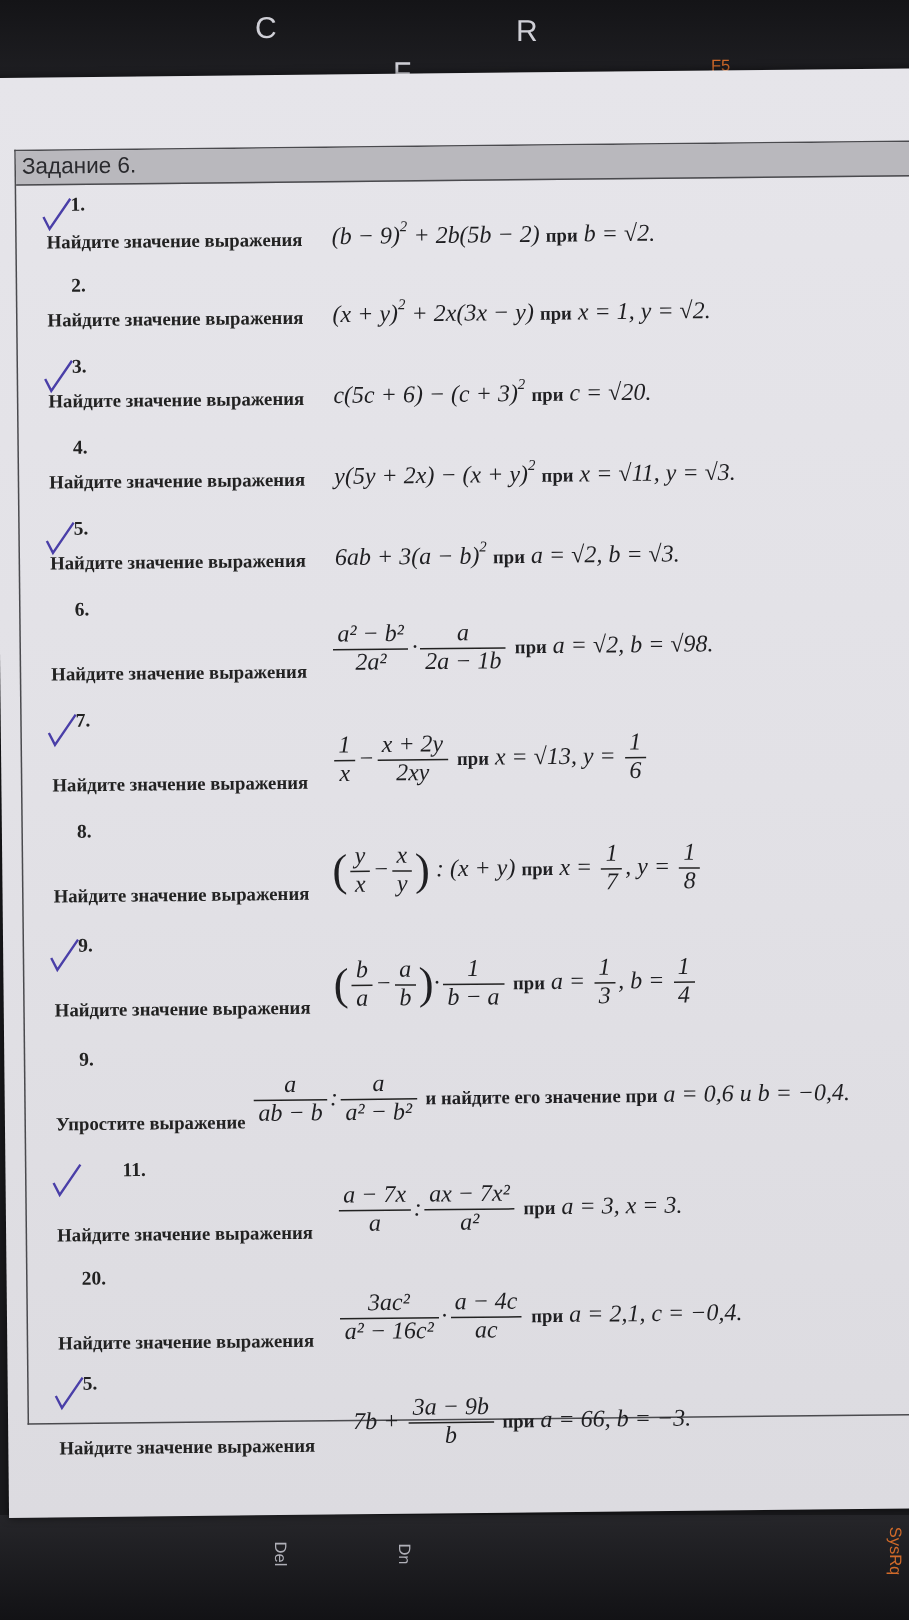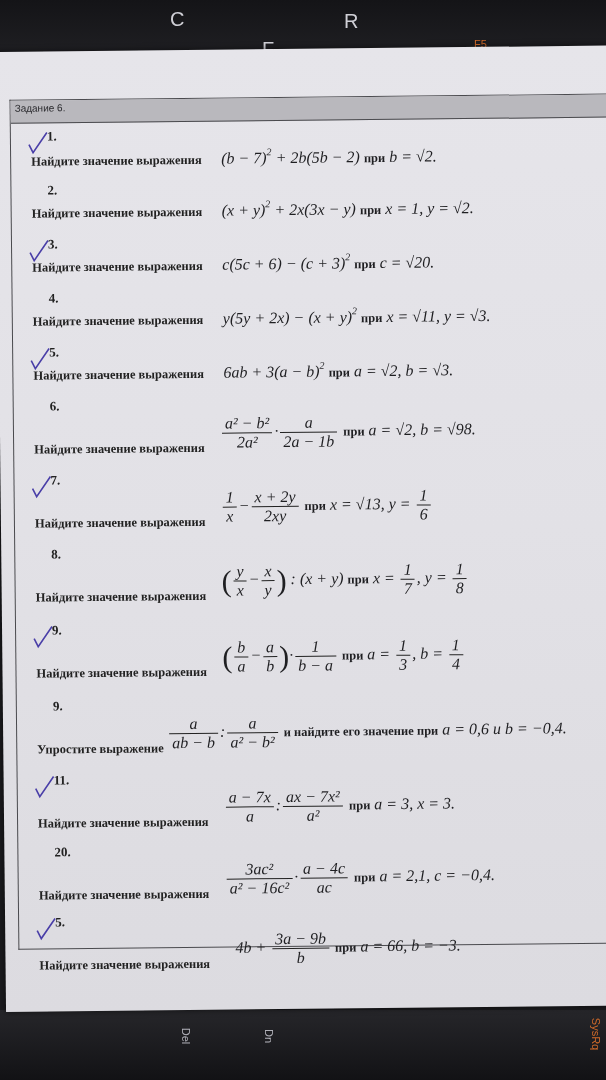--- a/index.html
+++ b/index.html
@@ -4,21 +4,21 @@
 <style>
   html,body{margin:0;padding:0;}
   body{width:606px;height:1080px;position:relative;overflow:hidden;background:#1a1a1d;font-family:"Liberation Serif",serif;}
   .kbd-top{position:absolute;left:0;top:0;width:606px;height:70px;background:linear-gradient(#141417,#222226);}
   .kbd-bot{position:absolute;left:0;top:1010px;width:606px;height:70px;background:linear-gradient(#26262a,#121215);}
   .key-glyph{position:absolute;color:#cfcfd6;font-family:"Liberation Sans",sans-serif;font-size:20px;}
   .key-small{position:absolute;color:#b0b0b8;font-family:"Liberation Sans",sans-serif;font-size:11px;}
   .sheet{position:absolute;left:-4px;top:52px;width:620px;height:960px;background:linear-gradient(180deg,#e6e5ea 0%,#e2e1e6 50%,#dcdbe0 100%);transform:rotate(-0.6deg);transform-origin:0 0;box-shadow:0 0 6px rgba(0,0,0,.6);}
   .frame{position:absolute;left:13px;top:48px;width:620px;height:848px;border:1.5px solid #4a4a4e;border-right:none;}
   .frame-head{position:absolute;left:0;top:0;width:100%;height:22px;background:#b9b8bd;border-bottom:1.5px solid #4a4a4e;}
-  .frame-title{position:absolute;left:4px;top:2px;font-family:"Liberation Sans",sans-serif;font-size:10px;color:#2a2a2e;}
+  .frame-title{position:absolute;left:4px;top:2px;font-family:"Liberation Sans",sans-serif;font-size:15px;color:#2a2a2e;}
   .task{position:absolute;left:0;width:600px;}
   .num{position:absolute;left:36px;font-weight:bold;font-size:13px;color:#222;}
   .lead{position:absolute;left:20px;font-weight:bold;font-size:12.5px;color:#222;white-space:nowrap;}
   .expr{position:absolute;font-style:italic;font-size:16px;color:#1f1f22;white-space:nowrap;}
   .pri{font-style:normal;font-weight:bold;font-size:12.5px;}
   .check{position:absolute;left:14px;width:24px;height:24px;}
   .check path{stroke:#4a3fa8;stroke-width:1.6;fill:none;}
   .frac{display:inline-block;vertical-align:middle;text-align:center;margin:0 2px;}
   .frac span{display:block;padding:0 3px;line-height:18px;}
   .frac .den{border-top:1px solid #222;font-family:Liberation Serif, serif;}
@@ -45,21 +45,21 @@
     <div class="frame-head">
       <span class="frame-title">Задание 6.</span>
     </div>
 
     <div class="task" style="top:28px;">
       <svg class="check" style="top:2px;">
           <path d="M4 14 L8 22 L22 2"></path>
         </svg>
       <span class="num" style="top:0;">1.</span>
       <span class="lead" style="top:26px;">Найдите значение выражения</span>
-      <span class="expr" style="left:210px;top:20px;"><span>(b − 7)</span><span class="up">2</span><span> + 2b(5b − 2)</span> <span class="pri">при</span> <span>b = √2.</span></span>
+      <span class="expr" style="left:210px;top:20px;"><span>(b − 9)</span><span class="up">2</span><span> + 2b(5b − 2)</span> <span class="pri">при</span> <span>b = √2.</span></span>
     </div>
 
     <div class="task" style="top:82px;">
       <span class="num" style="top:0;">2.</span>
       <span class="lead" style="top:24px;">Найдите значение выражения</span>
       <span class="expr" style="left:210px;top:18px;"><span>(x + y)</span><span class="up">2</span><span> + 2x(3x − y)</span> <span class="pri">при</span> <span>x = 1, y = √2.</span></span>
     </div>
 
     <div class="task" style="top:136px;">
       <svg class="check" style="top:2px;">
@@ -133,21 +133,21 @@
       <span class="expr" style="left:150px;top:18px;">
         <span class="frac"><span>a</span><span class="den">ab − b</span></span><span>:</span><span class="frac"><span>a</span><span class="den">a² − b²</span></span>
         <span class="pri">и найдите его значение при</span> <span>a = 0,6 и b = −0,4.</span>
       </span>
     </div>
 
     <div class="task" style="top:672px;">
       <svg class="check" style="top:2px;">
           <path d="M4 14 L8 22 L22 2"></path>
         </svg>
-      <span class="num" style="top:0;">11.</span>
+      <span class="num" style="top:0;margin-left:28px;">11.</span>
       <span class="lead" style="top:44px;">Найдите значение выражения</span>
       <span class="expr" style="left:206px;top:18px;">
         <span class="frac"><span>a − 7x</span><span class="den">a</span></span><span>:</span><span class="frac"><span>ax − 7x²</span><span class="den">a²</span></span>
         <span class="pri">при</span> <span>a = 3, x = 3.</span>
       </span>
     </div>
 
     <div class="task" style="top:744px;">
       <span class="num" style="top:0;">20.</span>
       <span class="lead" style="top:44px;">Найдите значение выражения</span>
@@ -157,18 +157,18 @@
       </span>
     </div>
 
     <div class="task" style="top:814px;">
       <svg class="check" style="top:2px;">
           <path d="M4 14 L8 22 L22 2"></path>
         </svg>
       <span class="num" style="top:0;">5.</span>
       <span class="lead" style="top:44px;">Найдите значение выражения</span>
       <span class="expr" style="left:216px;top:18px;">
-        <span>4b + </span><span class="frac"><span>3a − 9b</span><span class="den">b</span></span>
+        <span>7b + </span><span class="frac"><span>3a − 9b</span><span class="den">b</span></span>
         <span class="pri">при</span> <span>a = 66, b = −3.</span>
       </span>
     </div>
   </div>
 </div>
 
 </body></html>

